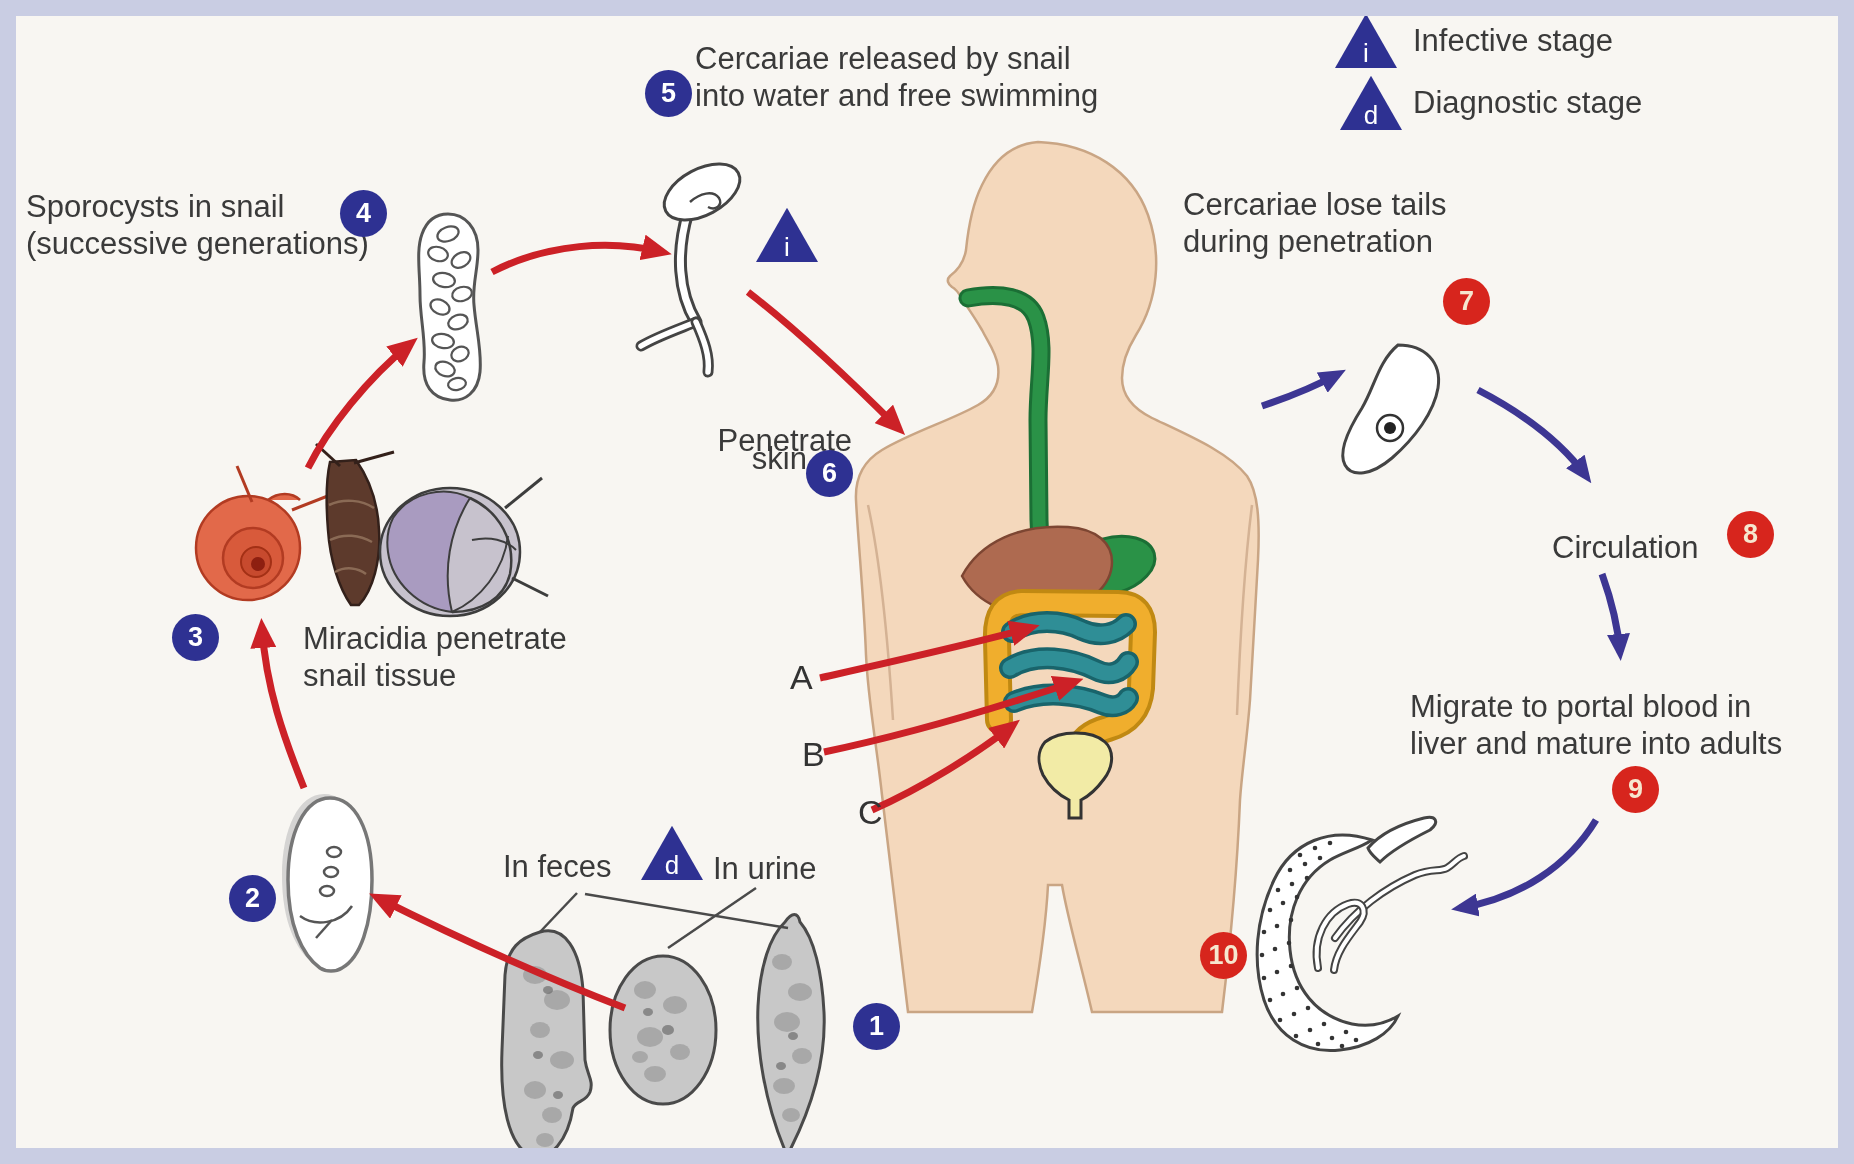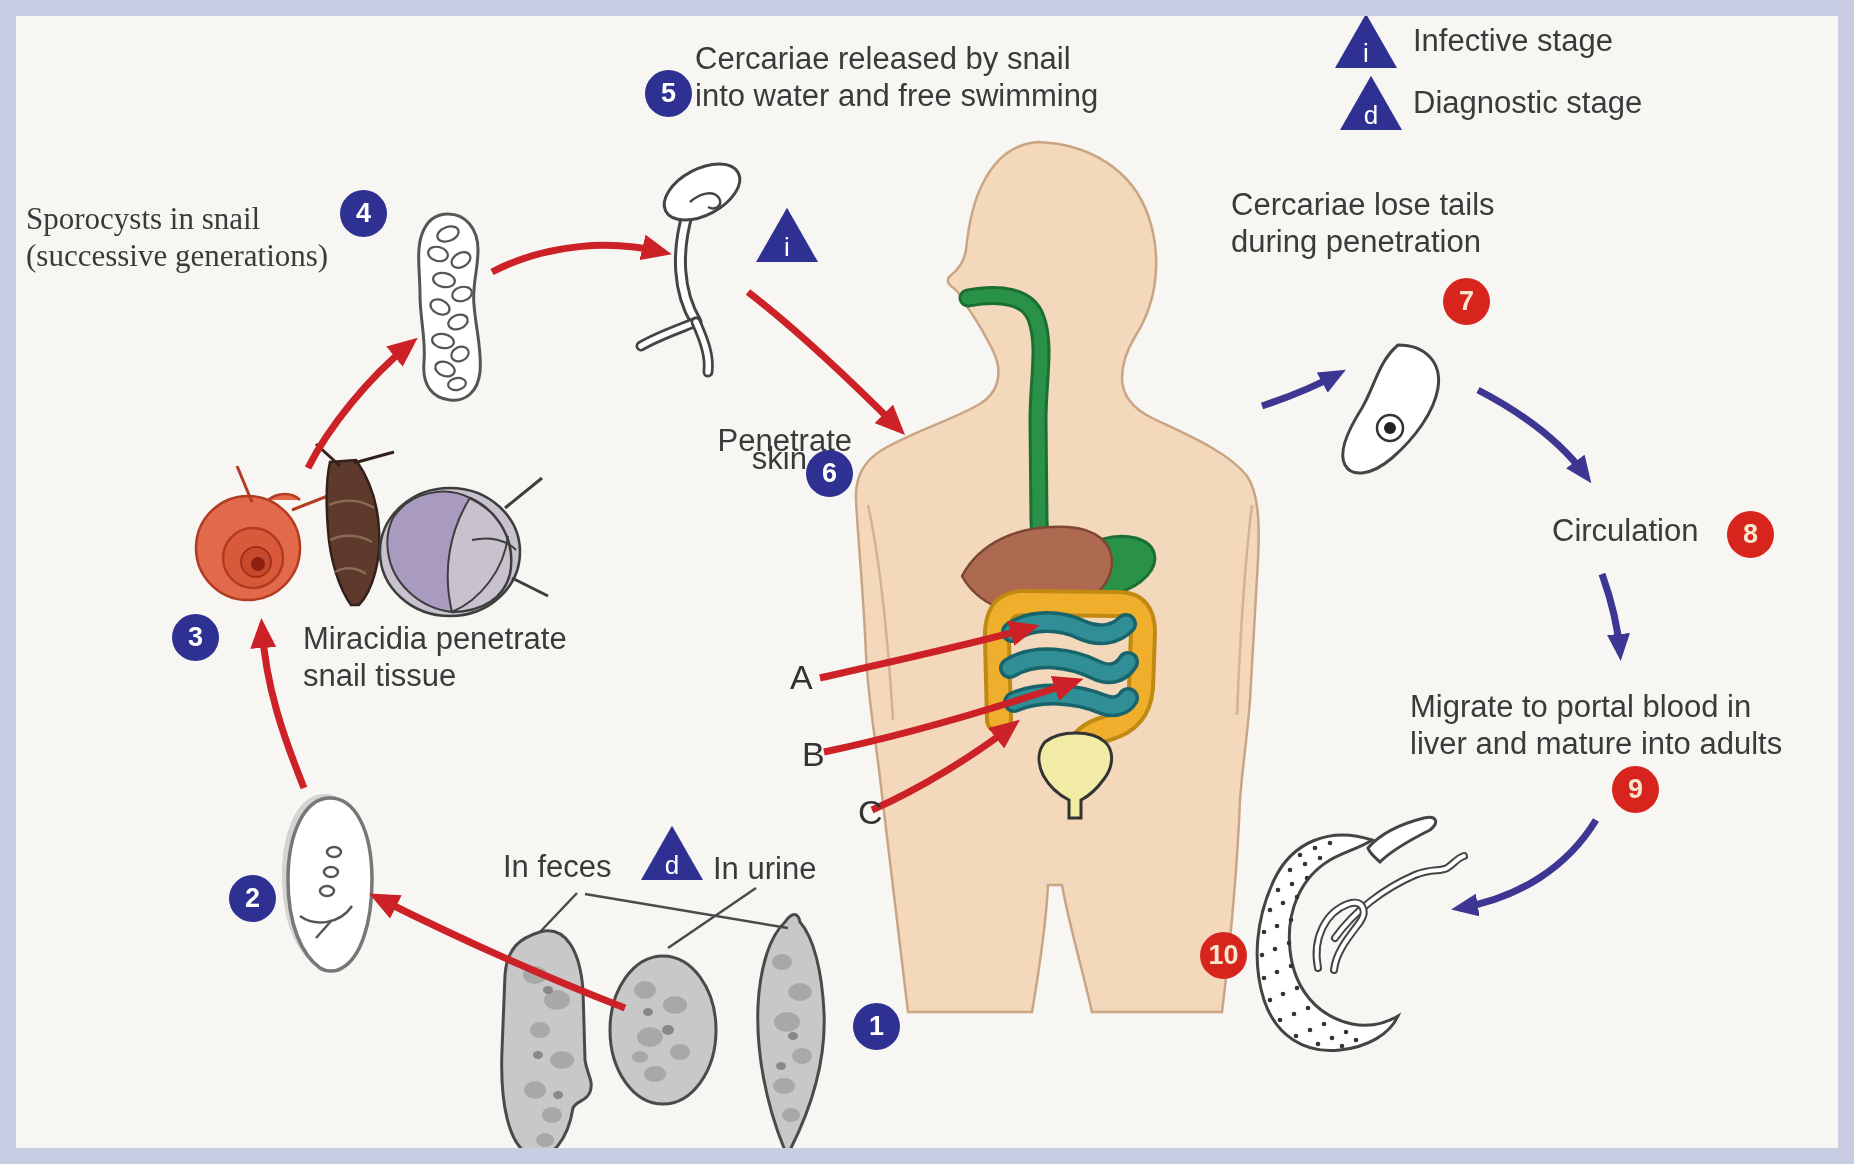--- a/index.html
+++ b/index.html
@@ -328,37 +328,37 @@
   <div class="lbl" style="left:1413px; top:22px;">Infective stage</div>
   <div class="tri" style="left:1340px; top:74px;">
     <span>d</span>
   </div>
   <div class="lbl" style="left:1413px; top:84px;">Diagnostic stage</div>
 
   <div class="badge blue" style="left:645px; top:70px;">5</div>
   <div class="lbl ctr" style="left:695px; top:40px; width:450px;">Cercariae released by snail
 into water and free swimming</div>
 
-  <div class="lbl" style="left:26px; top:200px;font-family:Liberation Serif, serif;">Sporocysts in snail
+  <div class="lbl" style="left:26px; top:188px;">Sporocysts in snail
 (successive generations)</div>
   <div class="badge blue" style="left:340px; top:190px;">4</div>
 
   <div class="tri" style="left:756px; top:206px;">
     <span>i</span>
   </div>
 
   <div class="lbl rt" style="left:652px; top:403px; width:200px;margin-top:19px;">Penetrate</div>
   <div class="lbl rt" style="left:652px; top:440px; width:155px;">skin</div>
   <div class="badge blue" style="left:806px; top:450px;">6</div>
 
-  <div class="lbl" style="left:1183px; top:186px;margin-left:48px;">Cercariae lose tails
+  <div class="lbl" style="left:1183px; top:186px;">Cercariae lose tails
 during penetration</div>
   <div class="badge red" style="left:1443px; top:278px;">7</div>
 
-  <div class="lbl" style="left:1552px; top:512px;">Circulation</div>
+  <div class="lbl" style="left:1552px; top:529px;">Circulation</div>
   <div class="badge red" style="left:1727px; top:511px;">8</div>
 
   <div class="lbl" style="left:1410px; top:688px;">Migrate to portal blood in
 liver and mature into adults</div>
   <div class="badge red" style="left:1612px; top:766px;">9</div>
 
   <div class="badge red" style="left:1200px; top:932px;">10</div>
 
   <div class="badge blue" style="left:172px; top:614px;">3</div>
   <div class="lbl" style="left:303px; top:620px;">Miracidia penetrate

